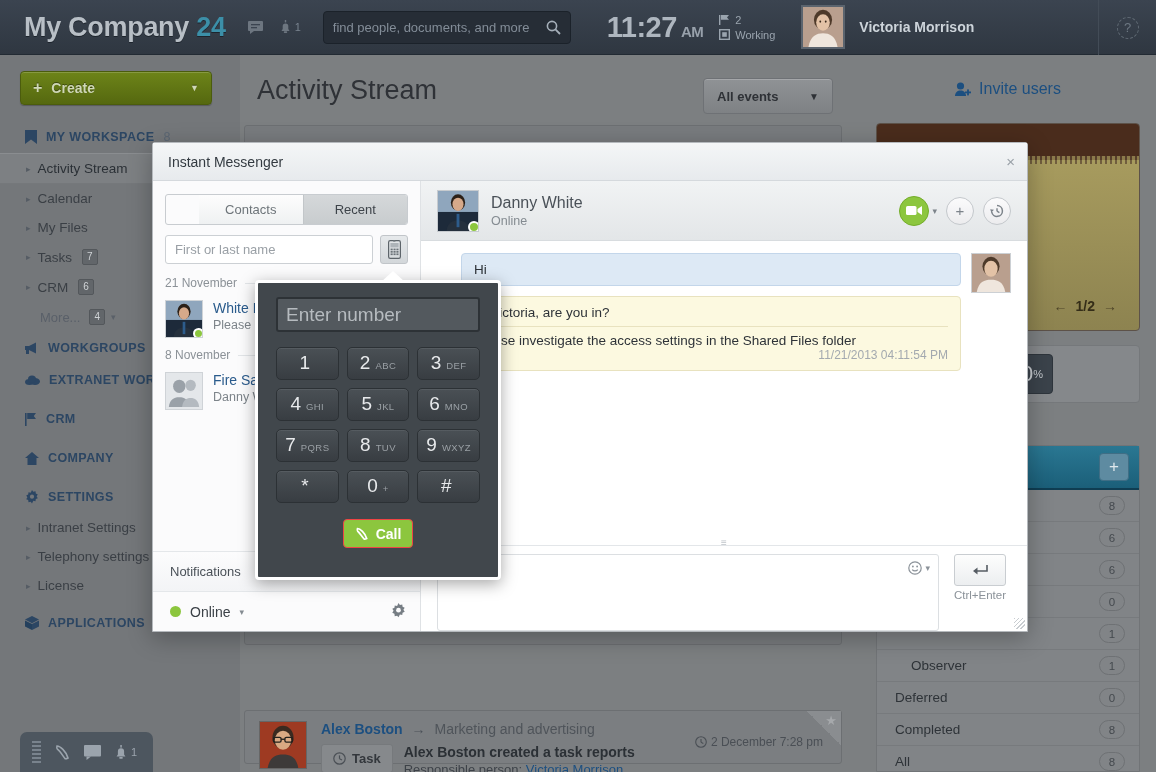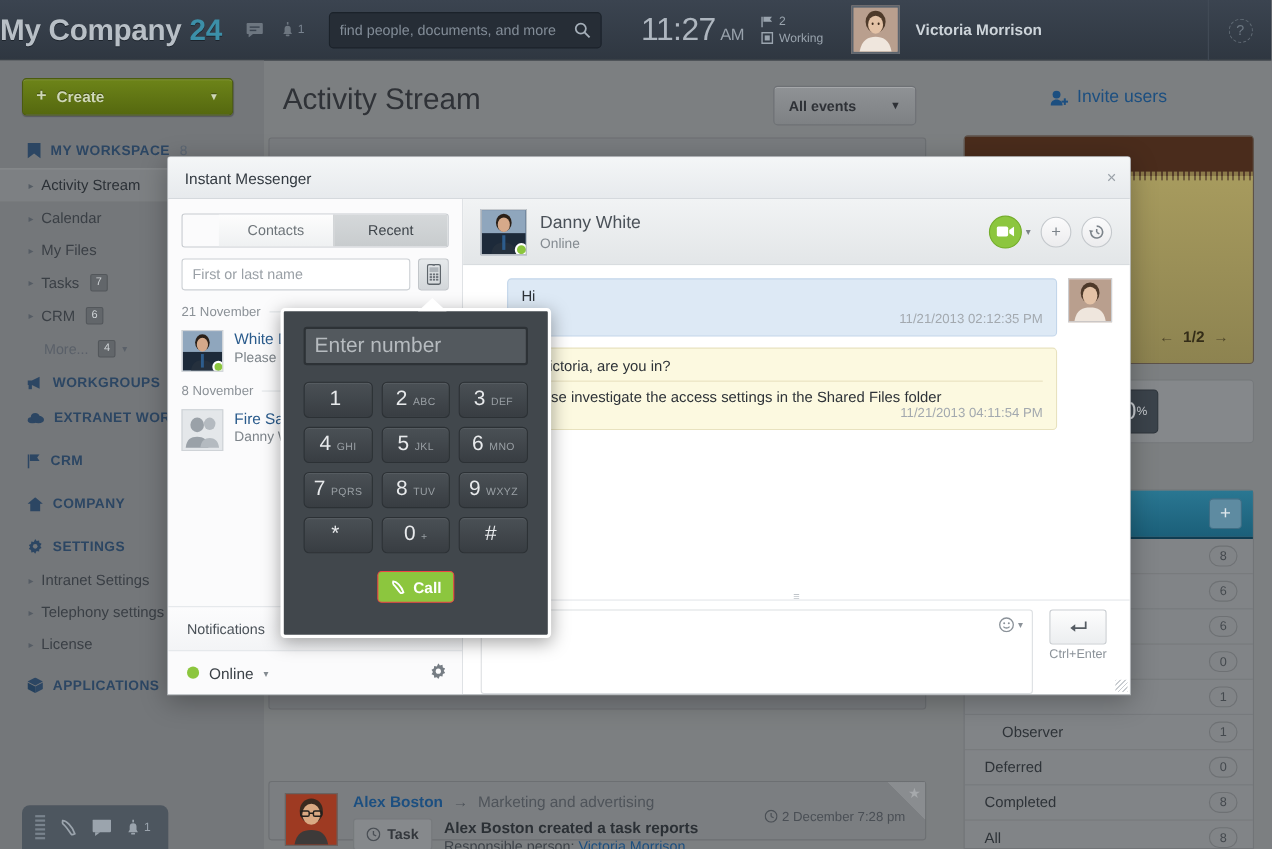--- a/index.html
+++ b/index.html
@@ -4,33 +4,33 @@
 <style>
   * { box-sizing: border-box; margin:0; padding:0; }
   html,body{ width:1156px; height:772px; overflow:hidden;
     font-family:"Liberation Sans", sans-serif; }
   body{ background:#7c7f81; position:relative; }
 
   
   .topbar{ position:absolute; left:0; top:0; width:1156px; height:55px;
     background:linear-gradient(#3b4450,#2f3741); border-bottom:1px solid #222a33;
     display:flex; align-items:center; }
-  .logo{ font-size:27px; font-weight:bold; color:#b8bfc6;
+  .logo{ margin-left:24px; font-size:27px; font-weight:bold; color:#b8bfc6;
     letter-spacing:-.3px; text-shadow:0 1px 0 #1d242c; white-space:nowrap;}
   .logo .num{ color:#3c8fa8; }
   .tb-icons{ display:flex; align-items:center; margin-left:22px; gap:16px; }
   .tb-ic{ color:#79838f; display:flex; align-items:center; gap:3px; font-size:11px; }
   .tb-ic svg{ display:block; }
   .search{ margin-left:22px; width:248px; height:33px; background:#262d36;
     border:1px solid #1b222a; border-radius:4px; display:flex; align-items:center;
     padding:0 9px; }
   .search input{ flex:1; background:transparent; border:0; outline:none;
     color:#8d97a2; font-size:13px; font-family:inherit; }
   .search input::placeholder{ color:#838d98; }
-  .clock{ margin-left:36px; color:#aeb6bf; font-size:29px; font-weight:400;
+  .clock{ margin-left:36px; color:#aeb6bf; font-size:29px; font-weight:700;
     display:flex; align-items:baseline; gap:4px; letter-spacing:-.5px;}
   .clock .ampm{ font-size:15px; color:#98a1ab; }
   .status-col{ margin-left:16px; display:flex; flex-direction:column; gap:3px;
     color:#9aa4ae; font-size:11px; }
   .status-col div{ display:flex; align-items:center; gap:5px; }
   .avatar-top{ margin-left:26px; width:44px; height:44px; border:2px solid #5b646e;
     background:#caa894; overflow:hidden; position:relative; }
   .user-name{ margin-left:14px; color:#cdd4da; font-size:14px; font-weight:bold; }
   .help{ position:absolute; right:0; top:0; width:58px; height:55px;
     border-left:1px solid #434c57; display:flex; align-items:center; justify-content:center;}
@@ -715,21 +715,20 @@
                 <line x1="8" y1="5.2" x2="8" y2="8.2" stroke="#7c838a" stroke-width="1.4"></line>
                 <line x1="8" y1="8.2" x2="10.4" y2="9.6" stroke="#7c838a" stroke-width="1.4"></line>
               </svg>
           </span>
         </div>
       </div>
 
       <div class="msgs">
         <div class="bubble mine">
           <div>Hi</div>
-          <div class="bub-time">11/21/2013 02:12:35 PM</div>
         </div>
         <div class="bub-av" style="top:12px">
           <svg class="face" viewBox="0 0 40 40" preserveAspectRatio="none">
               <rect width="40" height="40" fill="#b99f8e"></rect>
               <ellipse cx="20" cy="13" rx="9" ry="10" fill="#4e3a2a"></ellipse>
               <ellipse cx="20" cy="15.5" rx="7" ry="8.5" fill="#e3c2a6"></ellipse>
               <path d="M5 40c2-11 8-13 15-13s13 2 15 13z" fill="#efe6dd"></path>
             </svg>
         </div>
 

